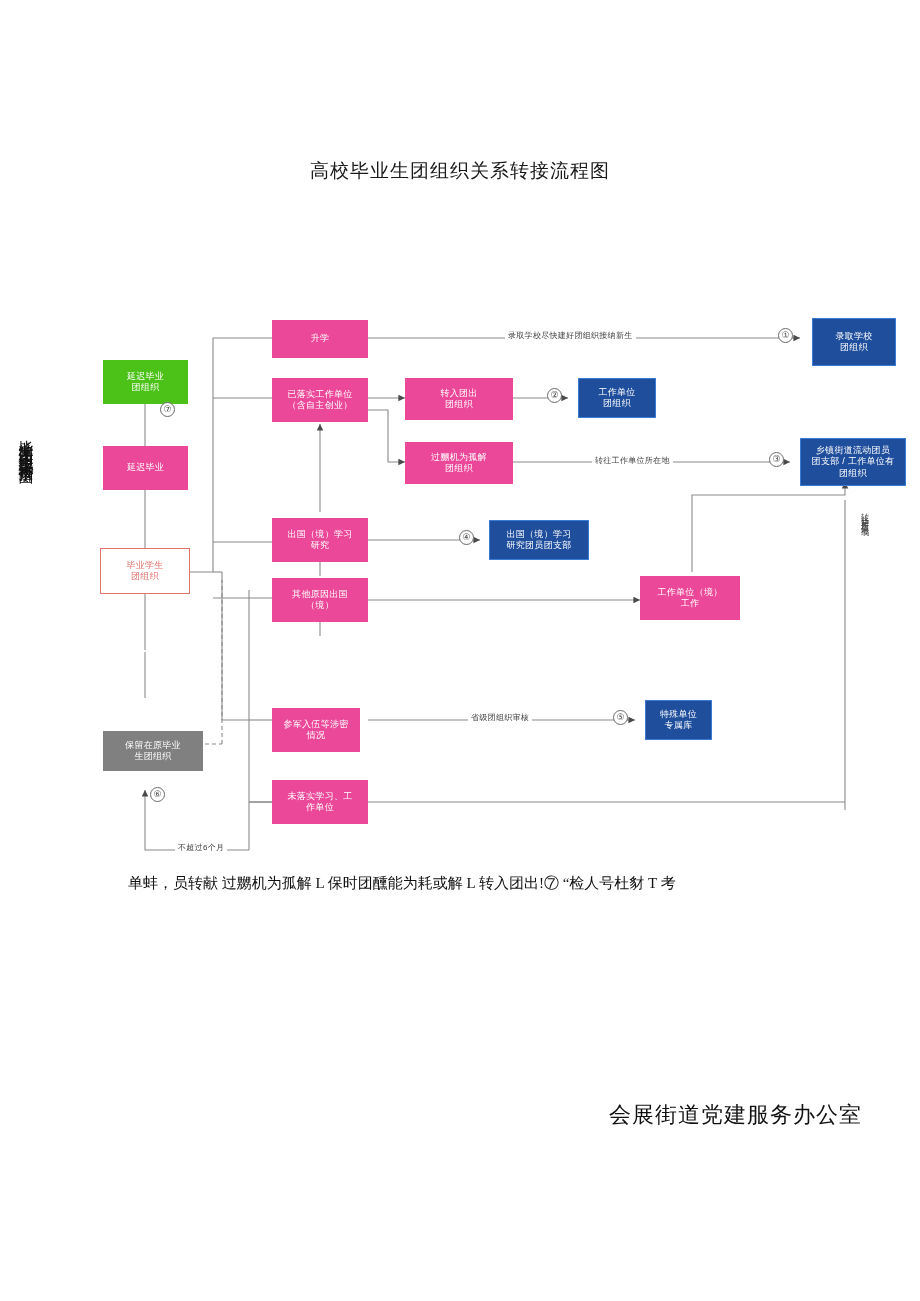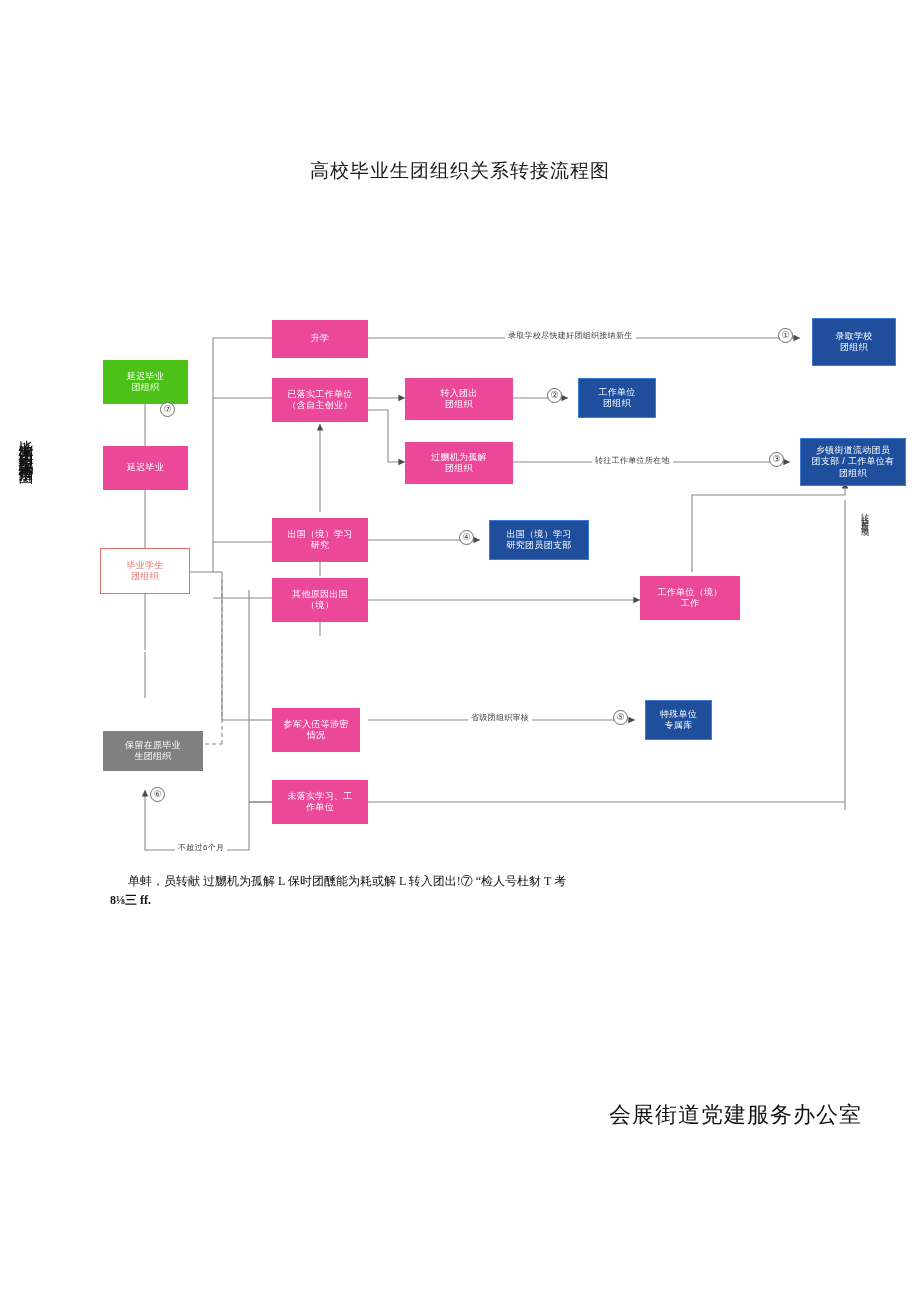--- a/index.html
+++ b/index.html
@@ -95,21 +95,21 @@
     letter-spacing:2px;
     color:#111;
     font-family:"Liberation Serif","DejaVu Serif",serif;
     height: 300px;
   }
 
   #footnotes {
     position:absolute;
     left:110px; top:872px;
     width: 800px;
-    font-size:12px;
+    font-size:15px;
     line-height:1.55;
     color:#111;
     font-family:"Liberation Serif","DejaVu Serif",serif;
   }
   #footnotes .ln1 { text-indent:18px; }
   #footnotes .ln3, #footnotes .ln4 { font-weight:bold; }
 
   #signature {
     position:absolute;
     right:58px; top:1100px;
@@ -288,16 +288,15 @@
   <div class="edge-label" style="left:505px; top:80px;">录取学校尽快建好团组织接纳新生</div>
   <div class="edge-label" style="left:592px; top:205px;">转往工作单位所在地</div>
   <div class="edge-label" style="left:468px; top:462px;">省级团组织审核</div>
   <div class="edge-label" style="left:175px; top:592px;">不超过6个月</div>
   <div class="vlabel" style="left:858px; top:255px;">转往户籍所在地或</div>
 
 </div>
 
 <div id="footnotes">
   <div class="ln1">单蚌，员转献        过嬲机为孤解 L 保时团醺能为耗或解 L 转入团出!⑦ “检人号杜豺 T 考</div>
-  <div class="ln4">8⅛三 ff.</div>
 </div>
 
 <div id="signature">会展街道党建服务办公室</div>
 
 </body></html>

